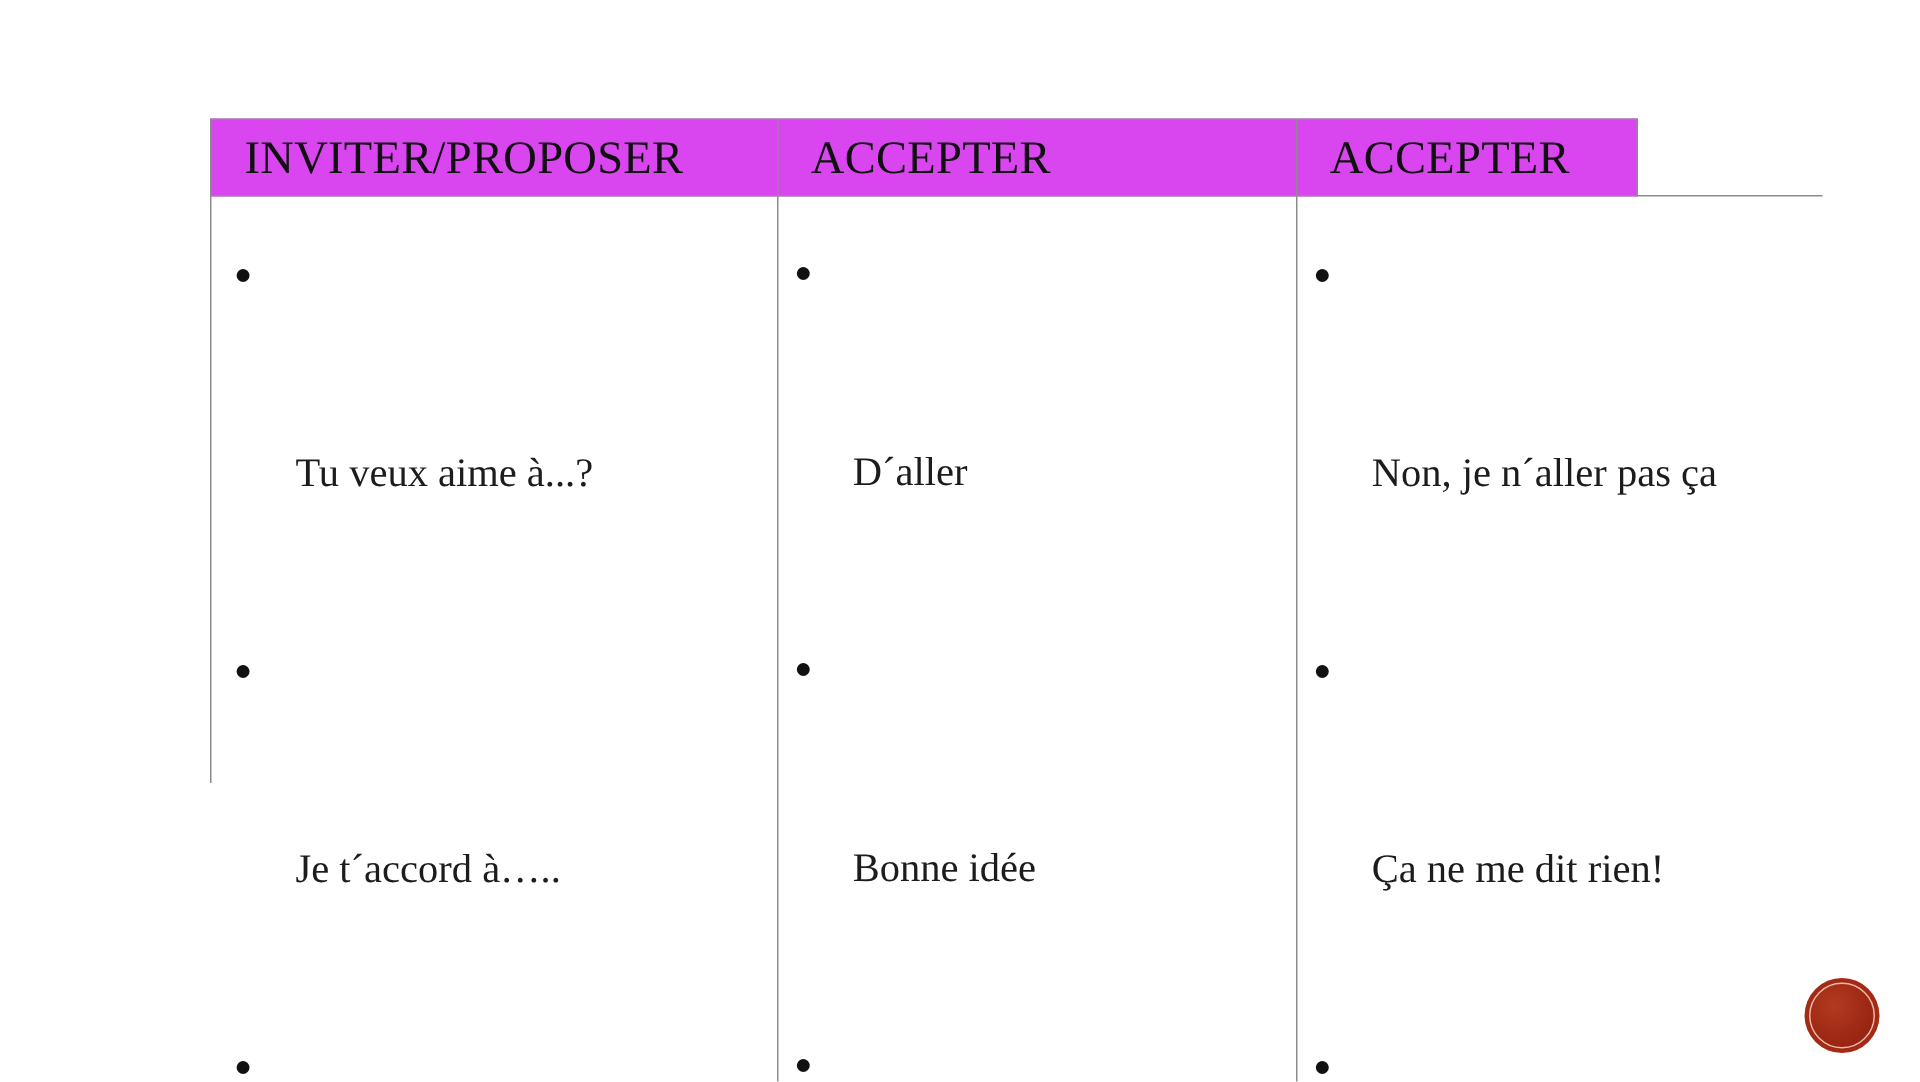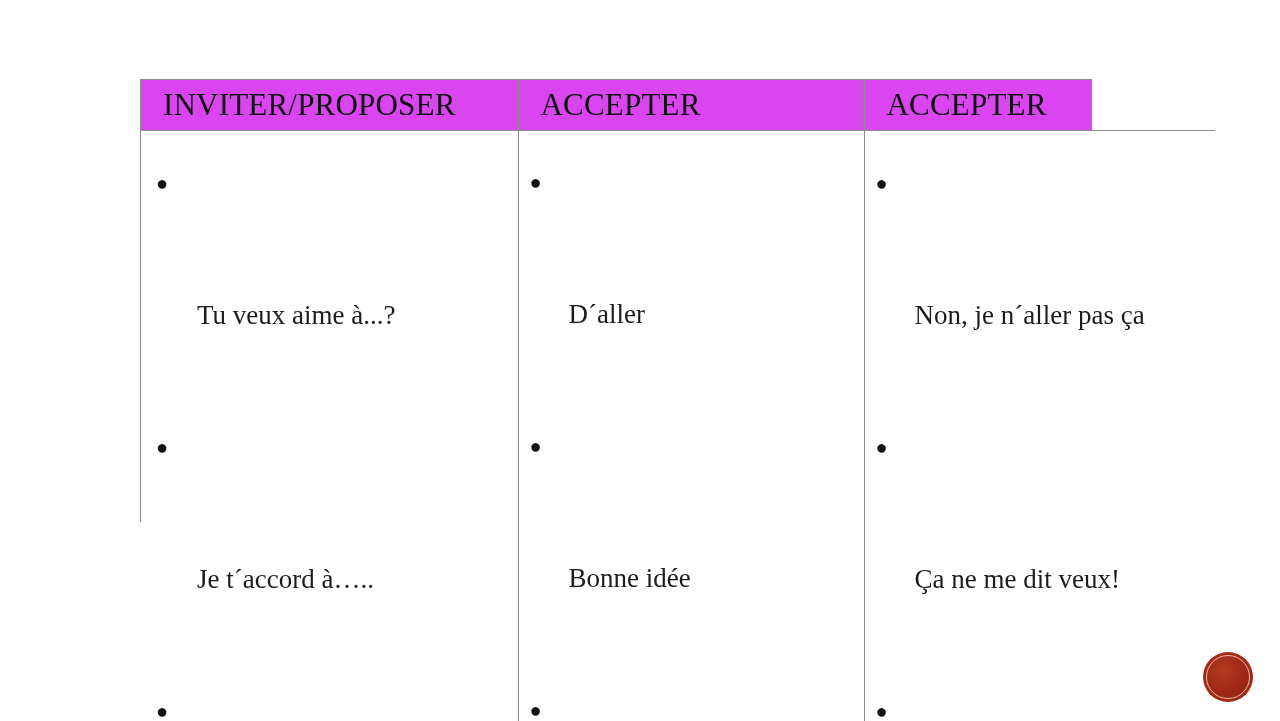--- a/index.html
+++ b/index.html
@@ -178,21 +178,21 @@
         </td>
 
         <td class="col-3">
           <ul class="phrases">
             <li>
               <span class="bullet">●</span>
               <span class="txt">Non, je n´aller pas ça</span>
             </li>
             <li>
               <span class="bullet">●</span>
-              <span class="txt">Ça ne me dit veux!</span>
+              <span class="txt">Ça ne me dit rien!</span>
             </li>
             <li>
               <span class="bullet">●</span>
               
             </li>
 
           </ul>
         </td>
       </tr>
     </tbody>

